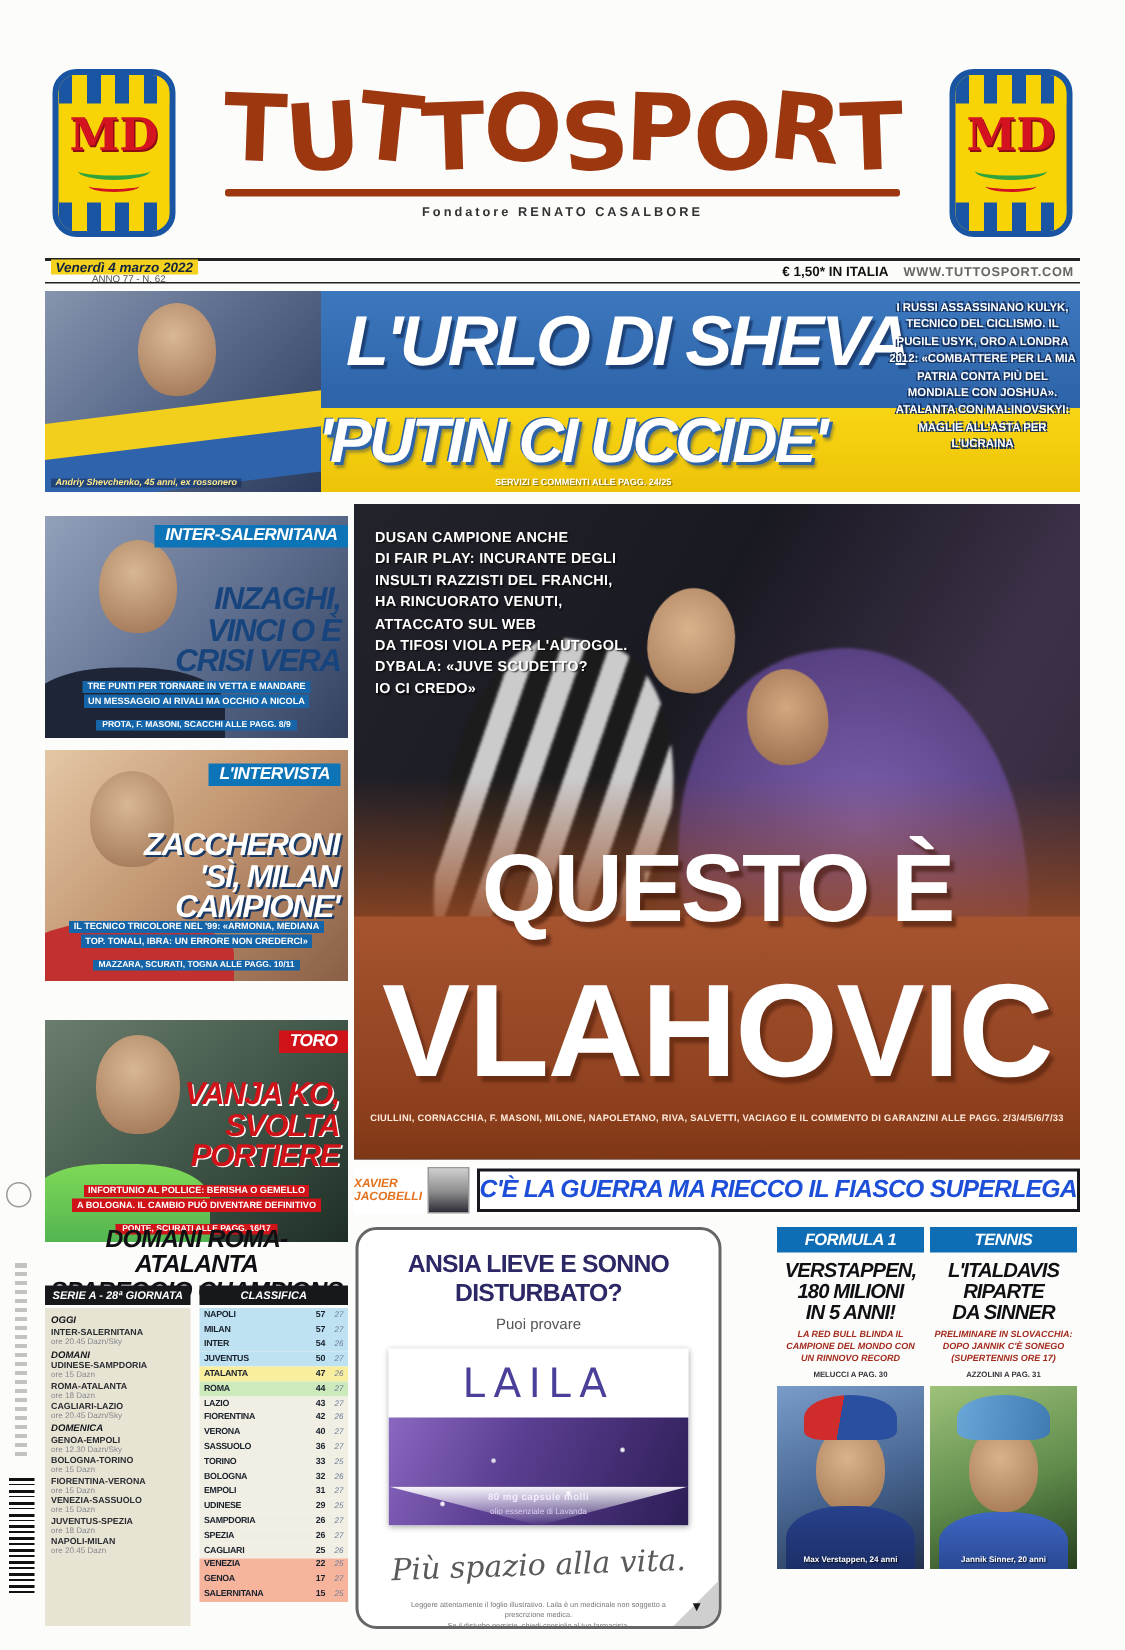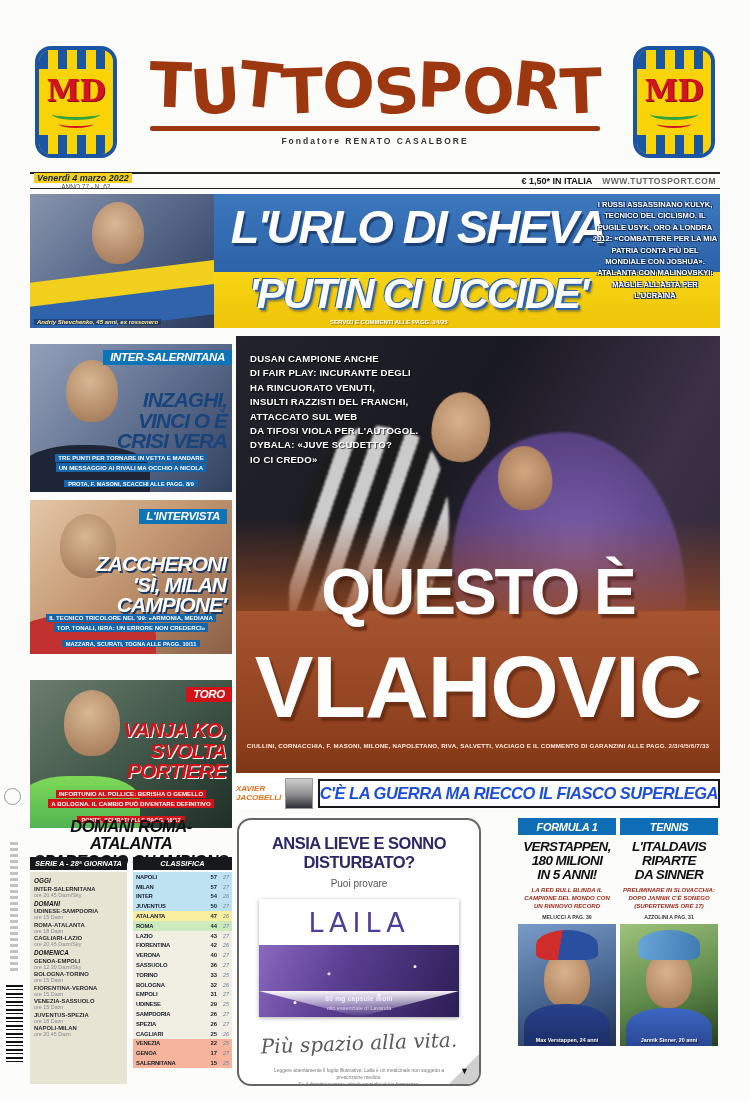--- a/index.html
+++ b/index.html
@@ -37,21 +37,21 @@
   .sheva-photo{position:absolute;left:0;top:0;width:184px;height:134px;
         background:linear-gradient(135deg,#8794ad 0%,#5a6b8c 45%,#2c3b5c 100%);overflow:hidden;}
   .sheva-head{position:absolute;left:62px;top:8px;width:52px;height:62px;border-radius:50% 50% 46% 46%;
         background:radial-gradient(circle at 45% 35%,#d9b896,#a97f5e 80%);}
   .scarf-y{position:absolute;left:-12px;top:78px;width:200px;height:34px;background:#f2cf1d;transform:rotate(-7deg);}
   .scarf-b{position:absolute;left:-12px;top:102px;width:200px;height:30px;background:#2f64ad;transform:rotate(-7deg);}
   .banner-h1{position:absolute;left:188px;top:2px;width:400px;font-weight:bold;font-style:italic;
         font-size:47px;color:#fff;letter-spacing:-2px;text-align:center;line-height:1.3;
         text-shadow:2px 3px 1px rgba(10,30,70,.55);white-space:nowrap;}
   .banner-h2{position:absolute;left:182px;top:76px;width:412px;font-weight:bold;font-style:italic;
-        font-size:42px;color:#fff;letter-spacing:-2px;text-align:center;
+        font-size:42px;color:#fff;letter-spacing:-2px;text-align:left;
         text-shadow:2px 2px 0 #2d63a8,-1px -1px 0 #2d63a8,3px 4px 2px rgba(30,50,90,.4);white-space:nowrap;}
   .banner-side{position:absolute;right:2px;top:5px;width:126px;font-size:7.6px;font-weight:bold;
         color:#fff;text-align:center;line-height:1.5;text-shadow:1px 1px 0 #14305e,-1px 1px 0 #14305e,1px -1px 0 #14305e;}
   .banner-photo-cap{position:absolute;left:4px;bottom:3px;font-size:6px;font-weight:bold;color:#ffe98a;
         background:rgba(20,40,80,.55);padding:0 3px;font-style:italic;}
   .banner-strip-cap{position:absolute;left:300px;bottom:3px;font-size:6px;font-weight:bold;color:#fff;
         text-shadow:1px 1px 0 #9a7c00;}
 
   
   .card{position:absolute;left:30px;width:202px;overflow:hidden;}
@@ -301,22 +301,22 @@
   <div class="abs main-photo">
     <div class="stripes-shirt"></div>
     <div class="purple-shirt"></div>
     <div class="face-1"></div>
     <div class="face-2"></div>
     <div class="rust-fade"></div>
     <div class="rust-band"></div>
     <div class="main-intro">
         <div>DUSAN CAMPIONE ANCHE</div>
         <div>DI FAIR PLAY: INCURANTE DEGLI</div>
+        <div>INSULTI RAZZISTI DEL FRANCHI,</div>
         <div>HA RINCUORATO VENUTI,</div>
-        <div>INSULTI RAZZISTI DEL FRANCHI,</div>
         <div>ATTACCATO SUL WEB</div>
         <div>DA TIFOSI VIOLA PER L'AUTOGOL.</div>
         <div>DYBALA: «JUVE SCUDETTO?</div>
         <div>IO CI CREDO»</div>
       </div>
     <div class="questo">QUESTO È</div>
     <div class="vlahovic">VLAHOVIC</div>
     <div class="main-caption">CIULLINI, CORNACCHIA, F. MASONI, MILONE, NAPOLETANO, RIVA, SALVETTI, VACIAGO E IL COMMENTO DI GARANZINI ALLE PAGG. 2/3/4/5/6/7/33</div>
   </div>
 

